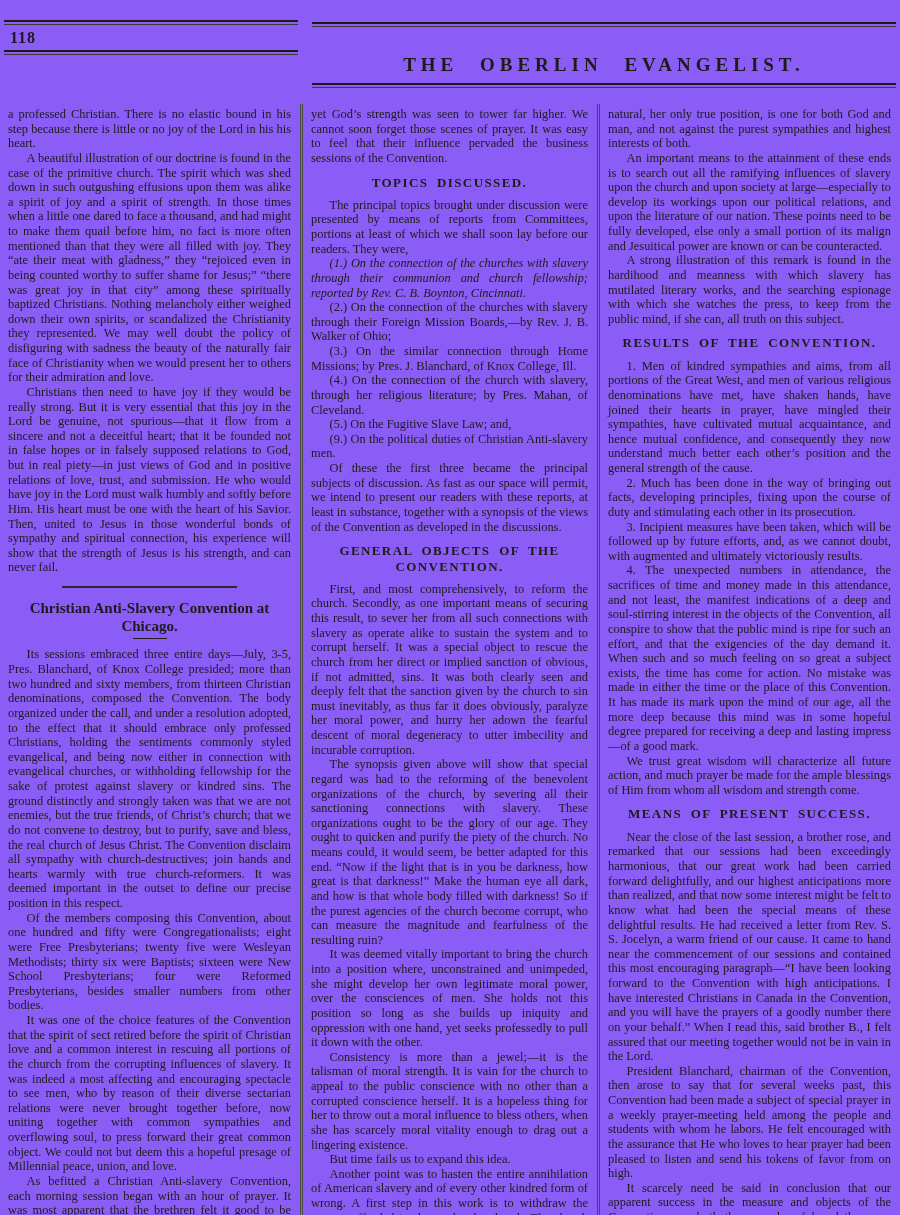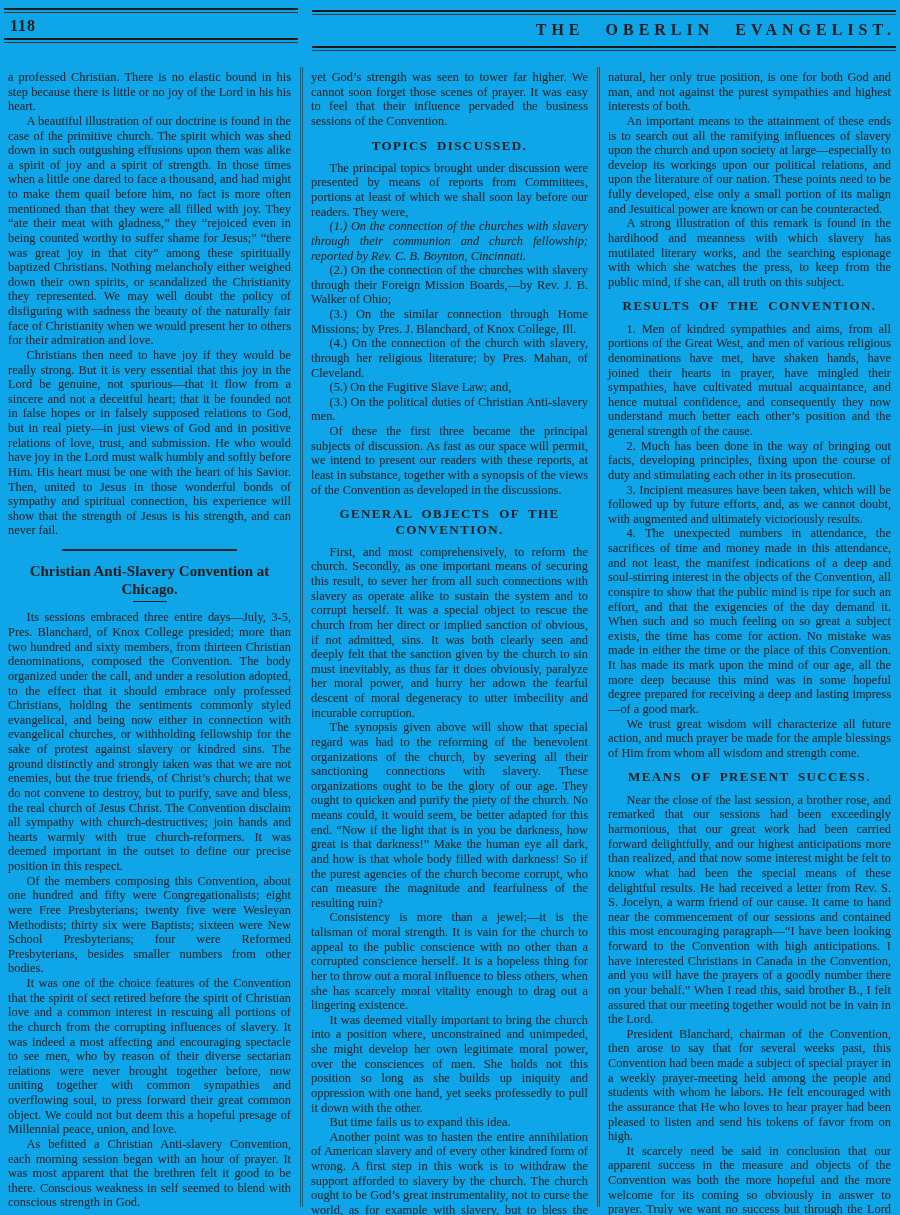--- a/index.html
+++ b/index.html
@@ -1,30 +1,30 @@
 <!DOCTYPE html>
 <html><head>
 <meta charset="utf-8">
 <style>
   html,body { margin:0; padding:0; background:#d9d7d2; }
   .page {
     position:relative; width:900px; height:1215px; margin:0 auto;
-    background:#0ea5e9; overflow:hidden; box-sizing:border-box;
+    background:#8b5cf6; overflow:hidden; box-sizing:border-box;
     font-family:"Liberation Serif","DejaVu Serif",serif; color:#1d1c1a;
-    padding-top:8px;
+    padding-top:20px;
   }
   
   .header { display:flex; align-items:flex-start; padding:0 4px; }
   .header-left { width:300px; box-sizing:border-box; padding-right:6px; }
   .header-right { flex:1; box-sizing:border-box; margin-left:8px; }
   .rule-double { height:2px; border-top:2.4px solid #1b1a18; border-bottom:1px solid #3a3935; }
   .page-number { font-weight:bold; font-size:16px; padding:4px 0 3px 6px; letter-spacing:1px; }
   .masthead {
-    text-align:right; font-weight:bold; font-size:16px;
-    letter-spacing:5px; word-spacing:12px; padding:6px 0 5px;
+    text-align:center; font-weight:bold; font-size:19px;
+    letter-spacing:5px; word-spacing:12px; padding:6px 0 5px;margin-top:21px;
   }
   .header-right .rule-double { margin-top:2px; }
   
   .bodywrap { display:flex; margin-top:16px; height:1140px; }
   .col {
     width:300px; box-sizing:border-box; padding:3px 9px 0 8px;
     font-size:12.4px; line-height:1.18; text-align:justify;
   }
   .col-mid { border-left:3px double #4a4944; border-right:3px double #4a4944; }
   
@@ -76,27 +76,27 @@
       </div>
     <div class="col col-mid">
         <div class="paragraph no-indent">yet God’s strength was seen to tower far higher. We cannot soon forget those scenes of prayer. It was easy to feel that their influence pervaded the business sessions of the Convention.</div>
         <div class="subheading">TOPICS DISCUSSED.</div>
         <div class="paragraph">The principal topics brought under discussion were presented by means of reports from Committees, portions at least of which we shall soon lay before our readers. They were,</div>
         <div class="paragraph italic">(1.) On the connection of the churches with slavery through their communion and church fellowship; reported by Rev. C. B. Boynton, Cincinnati.</div>
         <div class="paragraph">(2.) On the connection of the churches with slavery through their Foreign Mission Boards,—by Rev. J. B. Walker of Ohio;</div>
         <div class="paragraph">(3.) On the similar connection through Home Missions; by Pres. J. Blanchard, of Knox College, Ill.</div>
         <div class="paragraph">(4.) On the connection of the church with slavery, through her religious literature; by Pres. Mahan, of Cleveland.</div>
         <div class="paragraph">(5.) On the Fugitive Slave Law; and,</div>
-        <div class="paragraph">(3.) On the political duties of Christian Anti-slavery men.</div>
+        <div class="paragraph">(9.) On the political duties of Christian Anti-slavery men.</div>
         <div class="paragraph">Of these the first three became the principal subjects of discussion. As fast as our space will permit, we intend to present our readers with these reports, at least in substance, together with a synopsis of the views of the Convention as developed in the discussions.</div>
         <div class="subheading">GENERAL OBJECTS OF THE CONVENTION.</div>
         <div class="paragraph">First, and most comprehensively, to reform the church. Secondly, as one important means of securing this result, to sever her from all such connections with slavery as operate alike to sustain the system and to corrupt herself. It was a special object to rescue the church from her direct or implied sanction of obvious, if not admitted, sins. It was both clearly seen and deeply felt that the sanction given by the church to sin must inevitably, as thus far it does obviously, paralyze her moral power, and hurry her adown the fearful descent of moral degeneracy to utter imbecility and incurable corruption.</div>
         <div class="paragraph">The synopsis given above will show that special regard was had to the reforming of the benevolent organizations of the church, by severing all their sanctioning connections with slavery. These organizations ought to be the glory of our age. They ought to quicken and purify the piety of the church. No means could, it would seem, be better adapted for this end. “Now if the light that is in you be darkness, how great is that darkness!” Make the human eye all dark, and how is that whole body filled with darkness! So if the purest agencies of the church become corrupt, who can measure the magnitude and fearfulness of the resulting ruin?</div>
+        <div class="paragraph">It was deemed vitally important to bring the church into a position where, unconstrained and unimpeded, she might develop her own legitimate moral power, over the consciences of men. She holds not this position so long as she builds up iniquity and oppression with one hand, yet seeks professedly to pull it down with the other.</div>
         <div class="paragraph">Consistency is more than a jewel;—it is the talisman of moral strength. It is vain for the church to appeal to the public conscience with no other than a corrupted conscience herself. It is a hopeless thing for her to throw out a moral influence to bless others, when she has scarcely moral vitality enough to drag out a lingering existence.</div>
-        <div class="paragraph">It was deemed vitally important to bring the church into a position where, unconstrained and unimpeded, she might develop her own legitimate moral power, over the consciences of men. She holds not this position so long as she builds up iniquity and oppression with one hand, yet seeks professedly to pull it down with the other.</div>
         <div class="paragraph">But time fails us to expand this idea.</div>
         <div class="paragraph">Another point was to hasten the entire annihilation of American slavery and of every other kindred form of wrong. A first step in this work is to withdraw the support afforded to slavery by the church. The church ought to be God’s great instrumentality, not to curse the world, as for example with slavery, but to bless the world; and in the present case, by letting slavery fall, or more yet, by hurling it down, and by filling the world with equal love and joyous righteousness. The Christian men of the Chicago Convention would fain transfer the American churches from the position of foes to that of friends of the oppressed of our country. Surely her</div>
       </div>
     <div class="col">
         <div class="paragraph no-indent">natural, her only true position, is one for both God and man, and not against the purest sympathies and highest interests of both.</div>
         <div class="paragraph">An important means to the attainment of these ends is to search out all the ramifying influences of slavery upon the church and upon society at large—especially to develop its workings upon our political relations, and upon the literature of our nation. These points need to be fully developed, else only a small portion of its malign and Jesuitical power are known or can be counteracted.</div>
         <div class="paragraph">A strong illustration of this remark is found in the hardihood and meanness with which slavery has mutilated literary works, and the searching espionage with which she watches the press, to keep from the public mind, if she can, all truth on this subject.</div>
         <div class="subheading">RESULTS OF THE CONVENTION.</div>
         <div class="paragraph">1. Men of kindred sympathies and aims, from all portions of the Great West, and men of various religious denominations have met, have shaken hands, have joined their hearts in prayer, have mingled their sympathies, have cultivated mutual acquaintance, and hence mutual confidence, and consequently they now understand much better each other’s position and the general strength of the cause.</div>
         <div class="paragraph">2. Much has been done in the way of bringing out facts, developing principles, fixing upon the course of duty and stimulating each other in its prosecution.</div>

